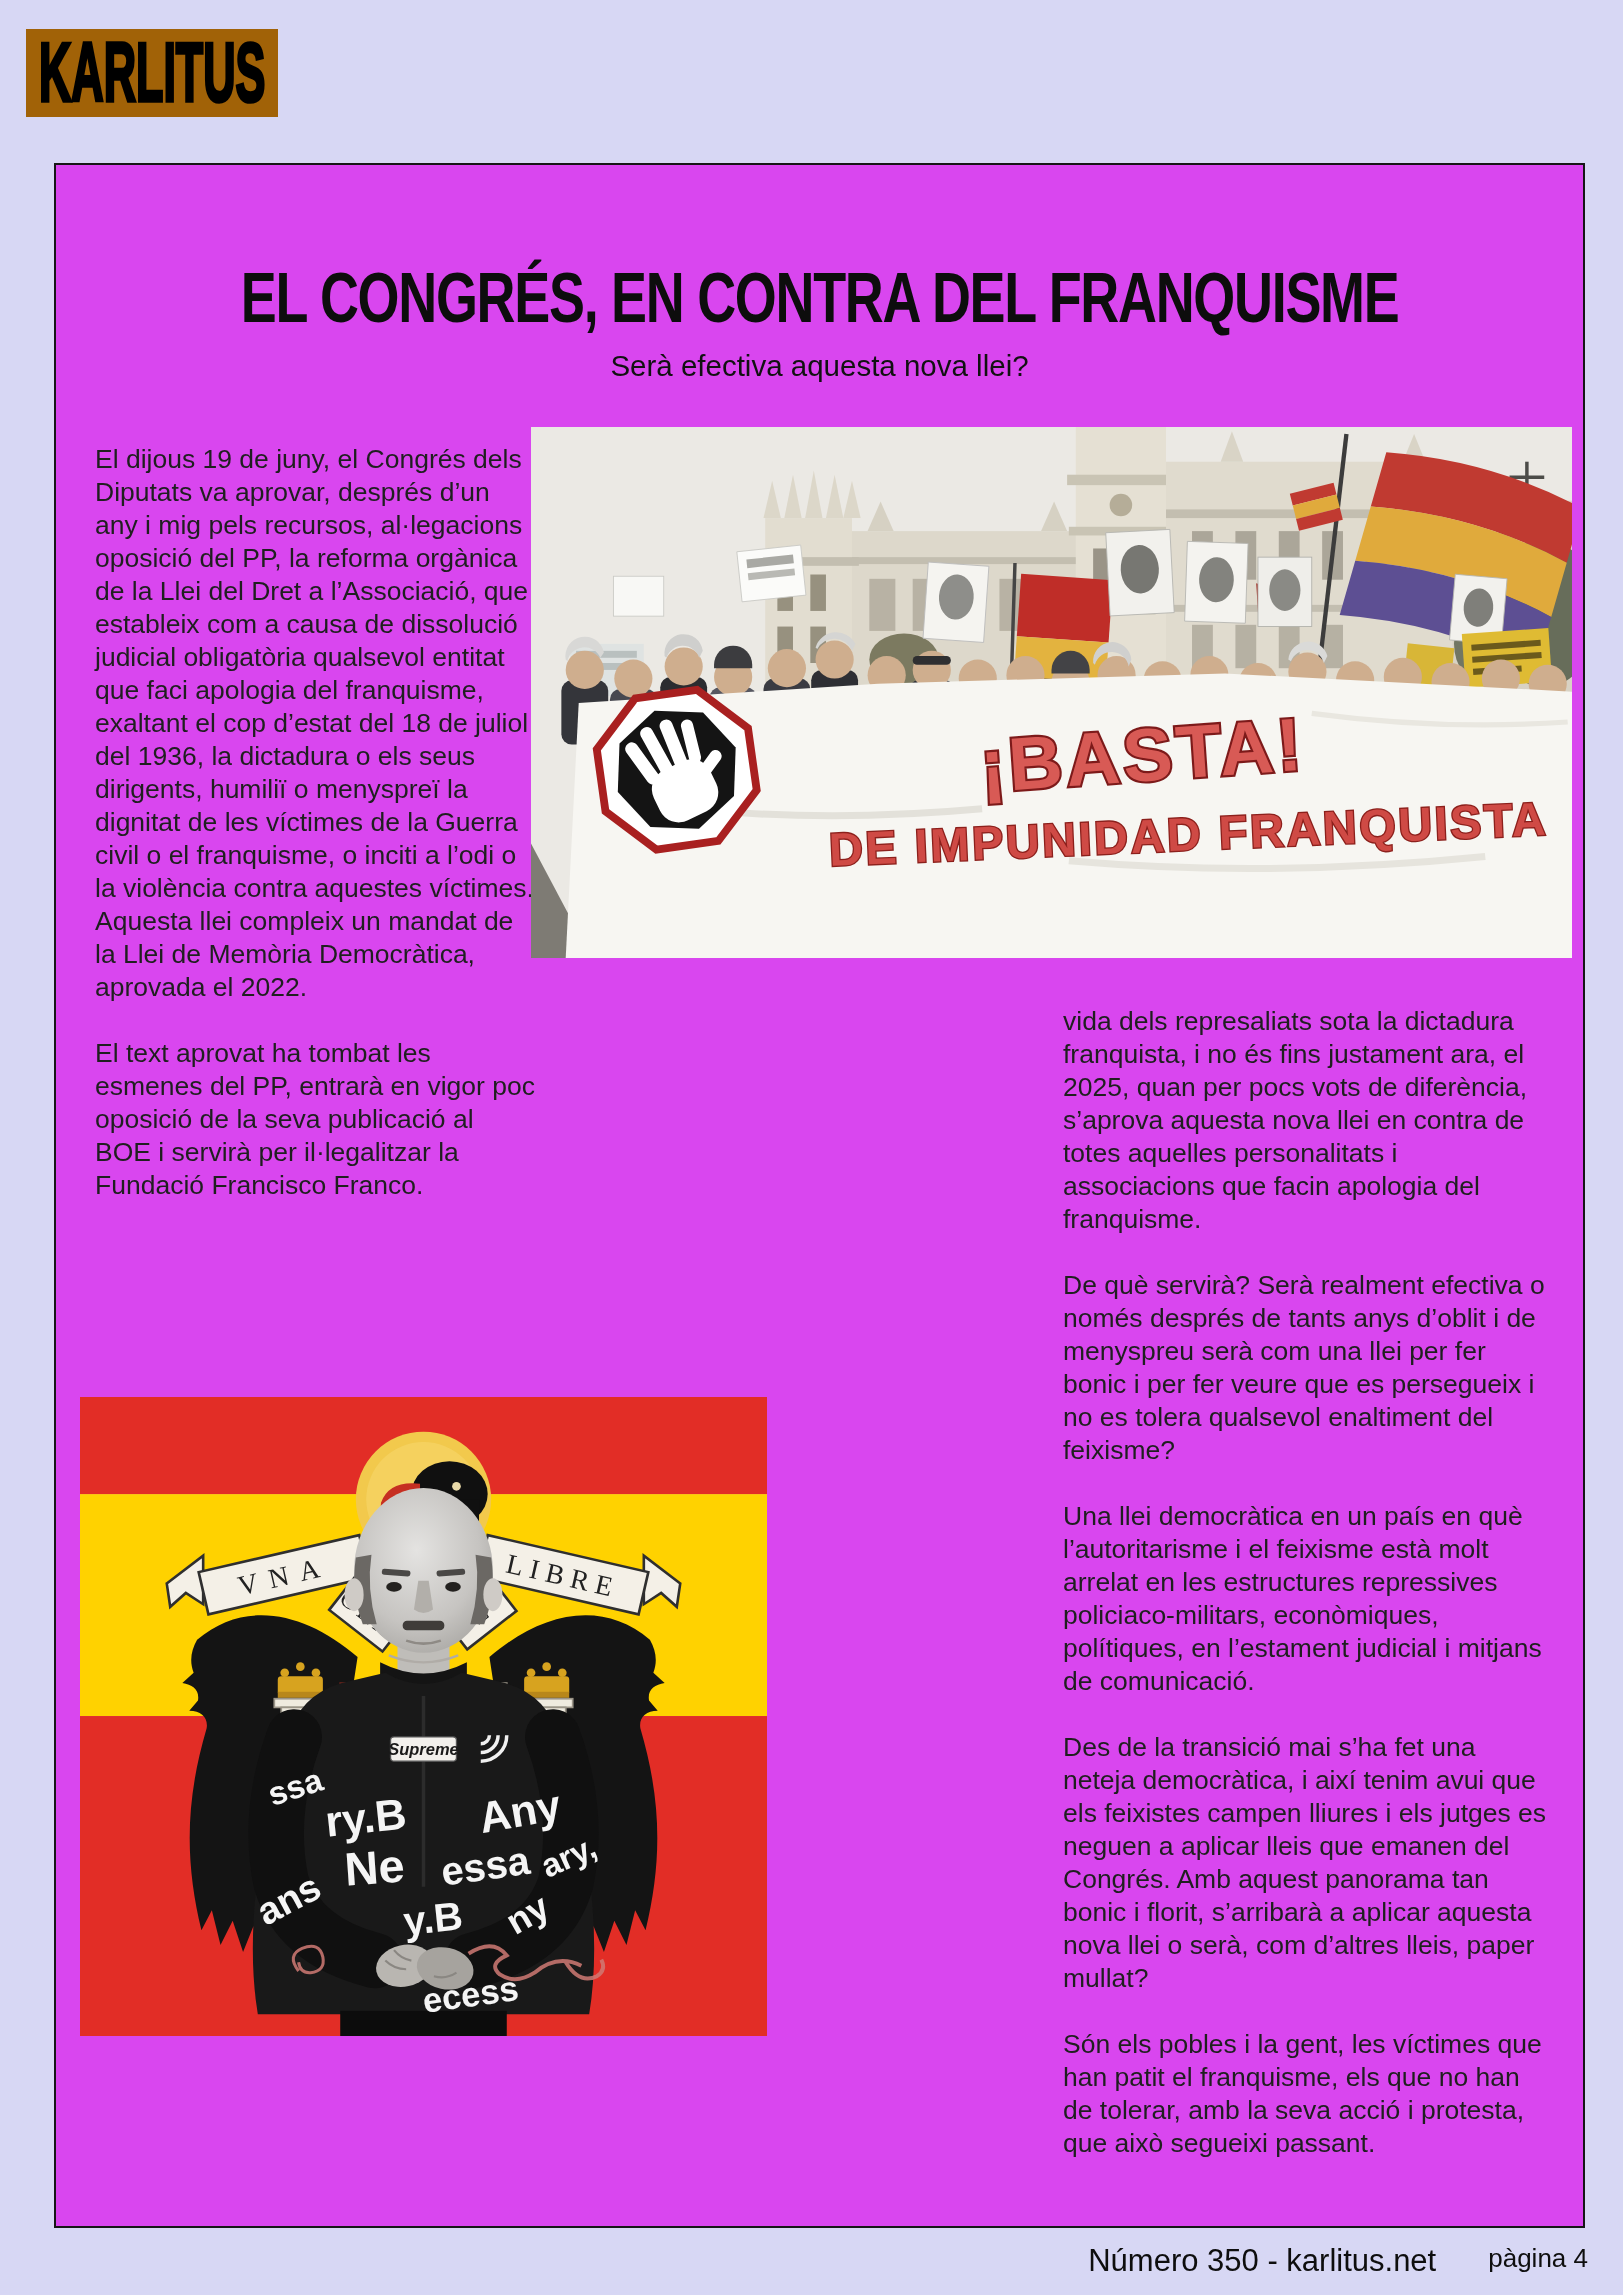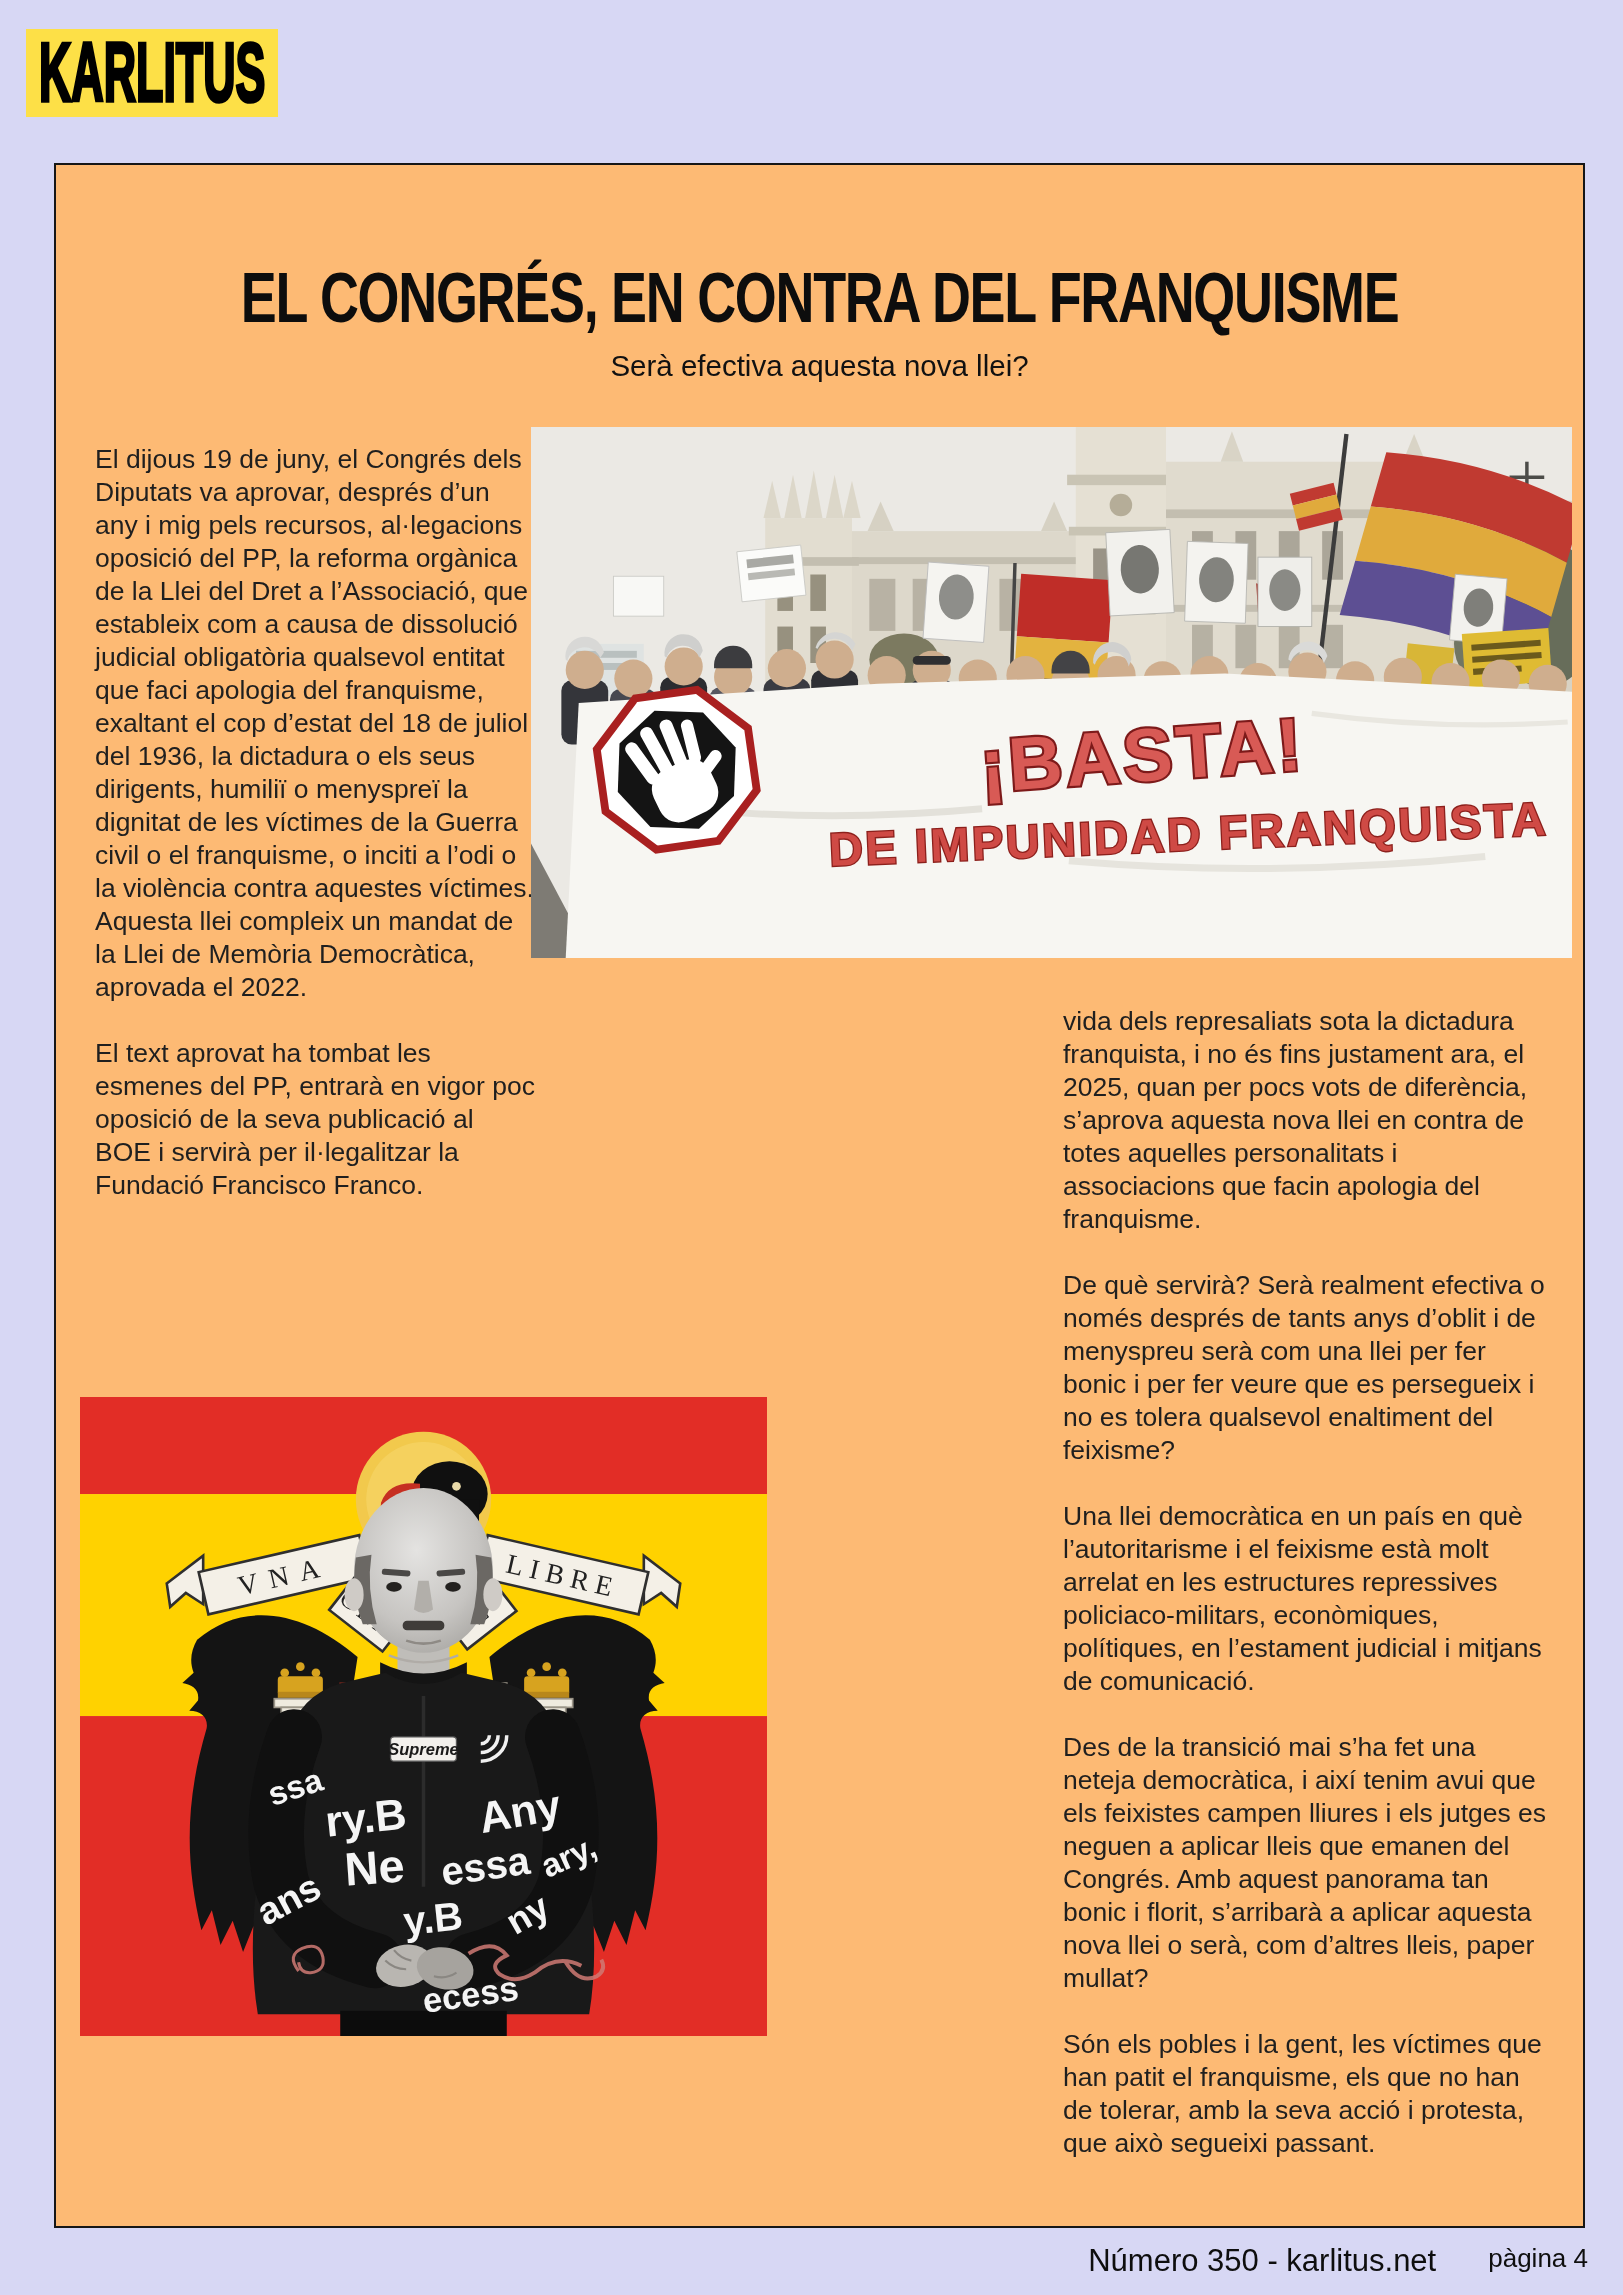--- a/index.html
+++ b/index.html
@@ -4,31 +4,31 @@
 <style>
   html,body{margin:0;padding:0;}
   body{
     width:1623px;height:2295px;position:relative;overflow:hidden;
     background:#d7d7f4;
     font-family:"Liberation Sans",sans-serif;
     color:#1c1c1c;
   }
   .masthead{
     position:absolute;left:26px;top:29px;width:252px;height:88px;
-    background:#fde047;display:flex;align-items:center;justify-content:center;
+    background:#a16207;display:flex;align-items:center;justify-content:center;
   }
   .masthead .logo-text{
     font-size:80px;font-weight:bold;color:#000;white-space:nowrap;
     letter-spacing:0px;line-height:1;
     transform:scale(0.56,1.04);
     -webkit-text-stroke:3.5px #000;
   }
   .content-box{
     position:absolute;left:54px;top:163px;width:1531px;height:2065px;
-    background:#fdba74;border:2.6px solid #161616;box-sizing:border-box;
+    background:#d946ef;border:2.6px solid #161616;box-sizing:border-box;
   }
   .title{
     position:absolute;left:0;top:97px;width:100%;margin:0;
     text-align:center;font-size:71px;line-height:1;font-weight:bold;color:#0d0d0d;
   }
   .title .title-inner{
     display:inline-block;white-space:nowrap;transform:scaleX(0.76);letter-spacing:-1.7px;
   }
   .subtitle{
     position:absolute;left:0;top:184px;width:100%;margin:0;text-align:center;

